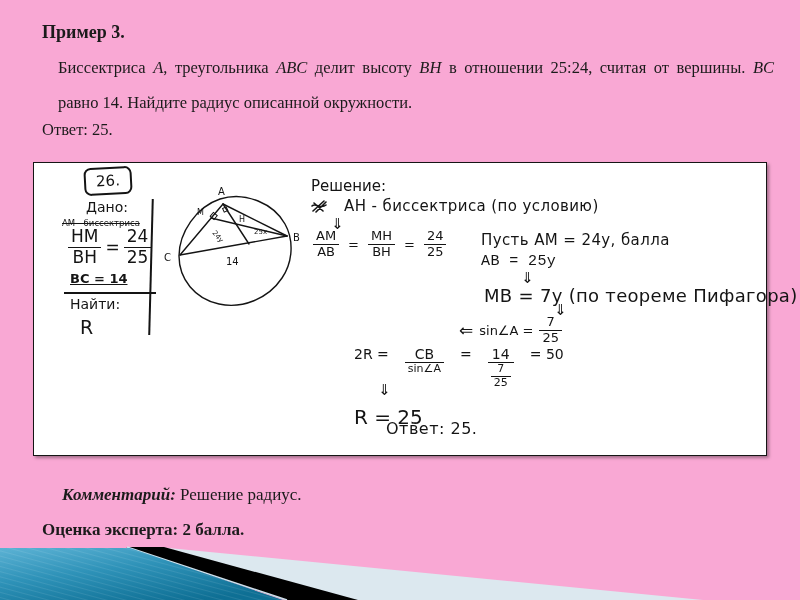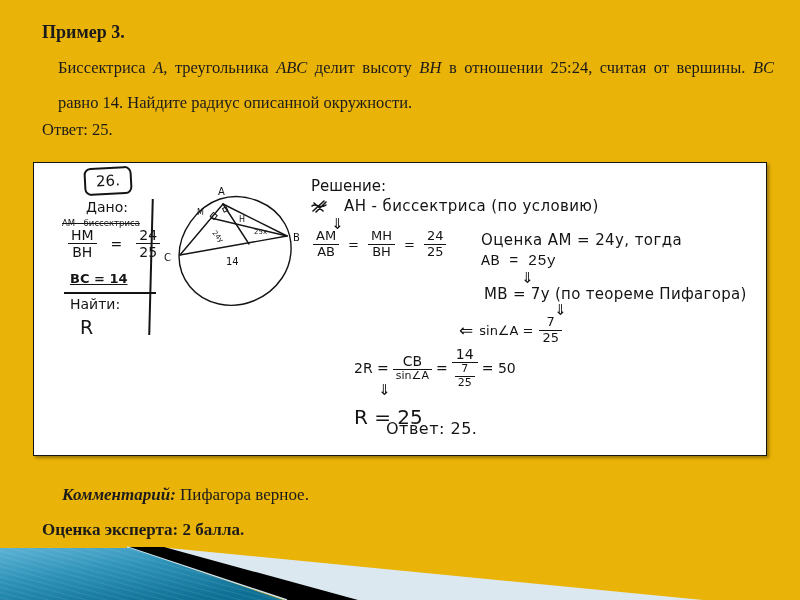--- a/index.html
+++ b/index.html
@@ -1,17 +1,17 @@
 <!DOCTYPE html>
 <html><head>
 <meta charset="utf-8">
 <style>
   html,body{margin:0;padding:0;background:#888;}
   .slide{
-    position:relative; width:800px; height:600px; background:#eab308;
+    position:relative; width:800px; height:600px; background:#f9a8d4;
     overflow:hidden; font-family:"Liberation Serif", serif; color:#1b1b1b;
   }
   .abs{position:absolute;}
   
   .title{left:42px; top:22px; font-size:18px; font-weight:bold;}
   .problem{left:42px; top:50px; width:716px; font-size:16.5px; line-height:35px; text-align:justify;margin-left:16px;}
   .problem .it{font-style:italic;}
   .answer{left:42px; top:120px; font-size:16.5px;}
   .comment{left:42px; top:485px; font-size:17px;}
   .comment .lbl{font-weight:bold; font-style:italic;margin-left:20px;}
@@ -23,42 +23,42 @@
   }
   
   .hw{font-family:"DejaVu Sans", sans-serif; color:#141414;}
   .numbox{
     left:50px; top:4px; width:44px; height:24px; border:2px solid #141414;
     border-radius:7px; transform:rotate(-3deg); font-size:15px;
     display:flex; align-items:center; justify-content:center;
   }
   .given-label{left:52px; top:36px; font-size:14px;}
   .struck{left:28px; top:55px; font-size:8.5px; text-decoration:line-through; white-space:nowrap;}
-  .given-ratio{left:34px; top:64px; font-size:14px; display:flex; align-items:center; gap:14px;}
+  .given-ratio{left:34px; top:64px; font-size:17px; display:flex; align-items:center; gap:4px;}
   .bc{left:36px; top:108px; font-size:13px; font-weight:bold; text-decoration:underline;}
   .given-sep{left:30px; top:129px; width:92px; height:2px; background:#141414;}
   .find-label{left:36px; top:133px; font-size:14px;}
   .find-r{left:46px; top:153px; font-size:19px;}
   .vline{left:116px; top:36px; width:2px; height:136px; background:#141414; transform:rotate(1.5deg);}
   .frac{display:inline-block; text-align:center; vertical-align:middle; line-height:1.15;}
   .frac .num{display:block; border-bottom:1.5px solid #141414; padding:0 3px;}
   .frac .den{display:block; padding:0 3px;}
   .sol-label{left:277px; top:14px; font-size:15px;}
   .sol-line1{left:277px; top:34px; font-size:15px; letter-spacing:.4px; display:flex; align-items:center; gap:16px;}
   .arr{font-size:15px;}
   .arr1{left:297px; top:52px;}
   .ratio-row{left:279px; top:66px; font-size:13px; display:flex; align-items:center; gap:9px;}
   .let1{left:447px; top:68px; font-size:15px; letter-spacing:.4px;}
   .let2{left:447px; top:90px; font-size:15px; letter-spacing:.4px;font-family:Liberation Mono, monospace;}
   .arr2{left:487px; top:106px;}
-  .mb{left:450px; top:122px; font-size:15px; letter-spacing:.3px; white-space:nowrap;}
+  .mb{left:450px; top:122px; font-size:18px; letter-spacing:.3px; white-space:nowrap;}
   .arr3{left:520px; top:138px;}
   .sin-row{left:425px; top:152px; font-size:13px; display:flex; align-items:center; gap:6px;}
   .sin-row .bigarr{font-size:17px;}
-  .r2-row{left:320px; top:183px; font-size:14px; display:flex; align-items:center; gap:4px;}
+  .r2-row{left:320px; top:183px; font-size:14px; display:flex; align-items:flex-start; gap:16px;}
   .mini{font-size:11px;}
   .arr4{left:344px; top:218px;}
   .r-line{left:320px; top:242px; font-size:20px;}
   .hw-answer{left:352px; top:256px; font-size:16px; letter-spacing:.5px;}
   .dlabel{font-family:"DejaVu Sans", sans-serif; fill:#141414;}
 </style>
 </head>
 <body>
 
 <div class="slide">
@@ -138,21 +138,21 @@
         <span class="num">MH</span>
         <span class="den">BH</span>
       </span>
       <span>=</span>
       <span class="frac">
         <span class="num">24</span>
         <span class="den">25</span>
       </span>
     </div>
 
-    <div class="abs hw let1">Оценка AM = 24y, тогда</div>
+    <div class="abs hw let1">Пусть AM = 24y, балла</div>
     <div class="abs hw let2">AB = 25y</div>
     <div class="abs hw arr arr2">⇓</div>
     <div class="abs hw mb">MB = 7y (по теореме Пифагора)</div>
     <div class="abs hw arr arr3">⇓</div>
 
     <div class="abs hw sin-row">
       <span class="bigarr">⇐</span>
       <span>sin∠A =</span>
       <span class="frac">
         <span class="num">7</span>
@@ -179,21 +179,21 @@
       <span>= 50</span>
     </div>
 
     <div class="abs hw arr arr4">⇓</div>
     <div class="abs hw r-line">R = 25</div>
     <div class="abs hw hw-answer">Ответ: 25.</div>
   </div>
 
   <div class="abs comment">
     <span class="lbl">Комментарий:</span>
-    <span>Пифагора верное.</span>
+    <span>Решение радиус.</span>
   </div>
   <div class="abs score">Оценка эксперта: 2 балла.</div>
 
   <svg class="abs" style="left:0; top:540px;" width="800" height="60" viewBox="0 0 800 60">
     <defs>
       <linearGradient id="teal" x1="0" y1="0" x2="0.7" y2="1">
         <stop offset="0" stop-color="#5cb2d4"></stop>
         <stop offset="0.45" stop-color="#2e92b8"></stop>
         <stop offset="1" stop-color="#0e6f94"></stop>
       </linearGradient>

